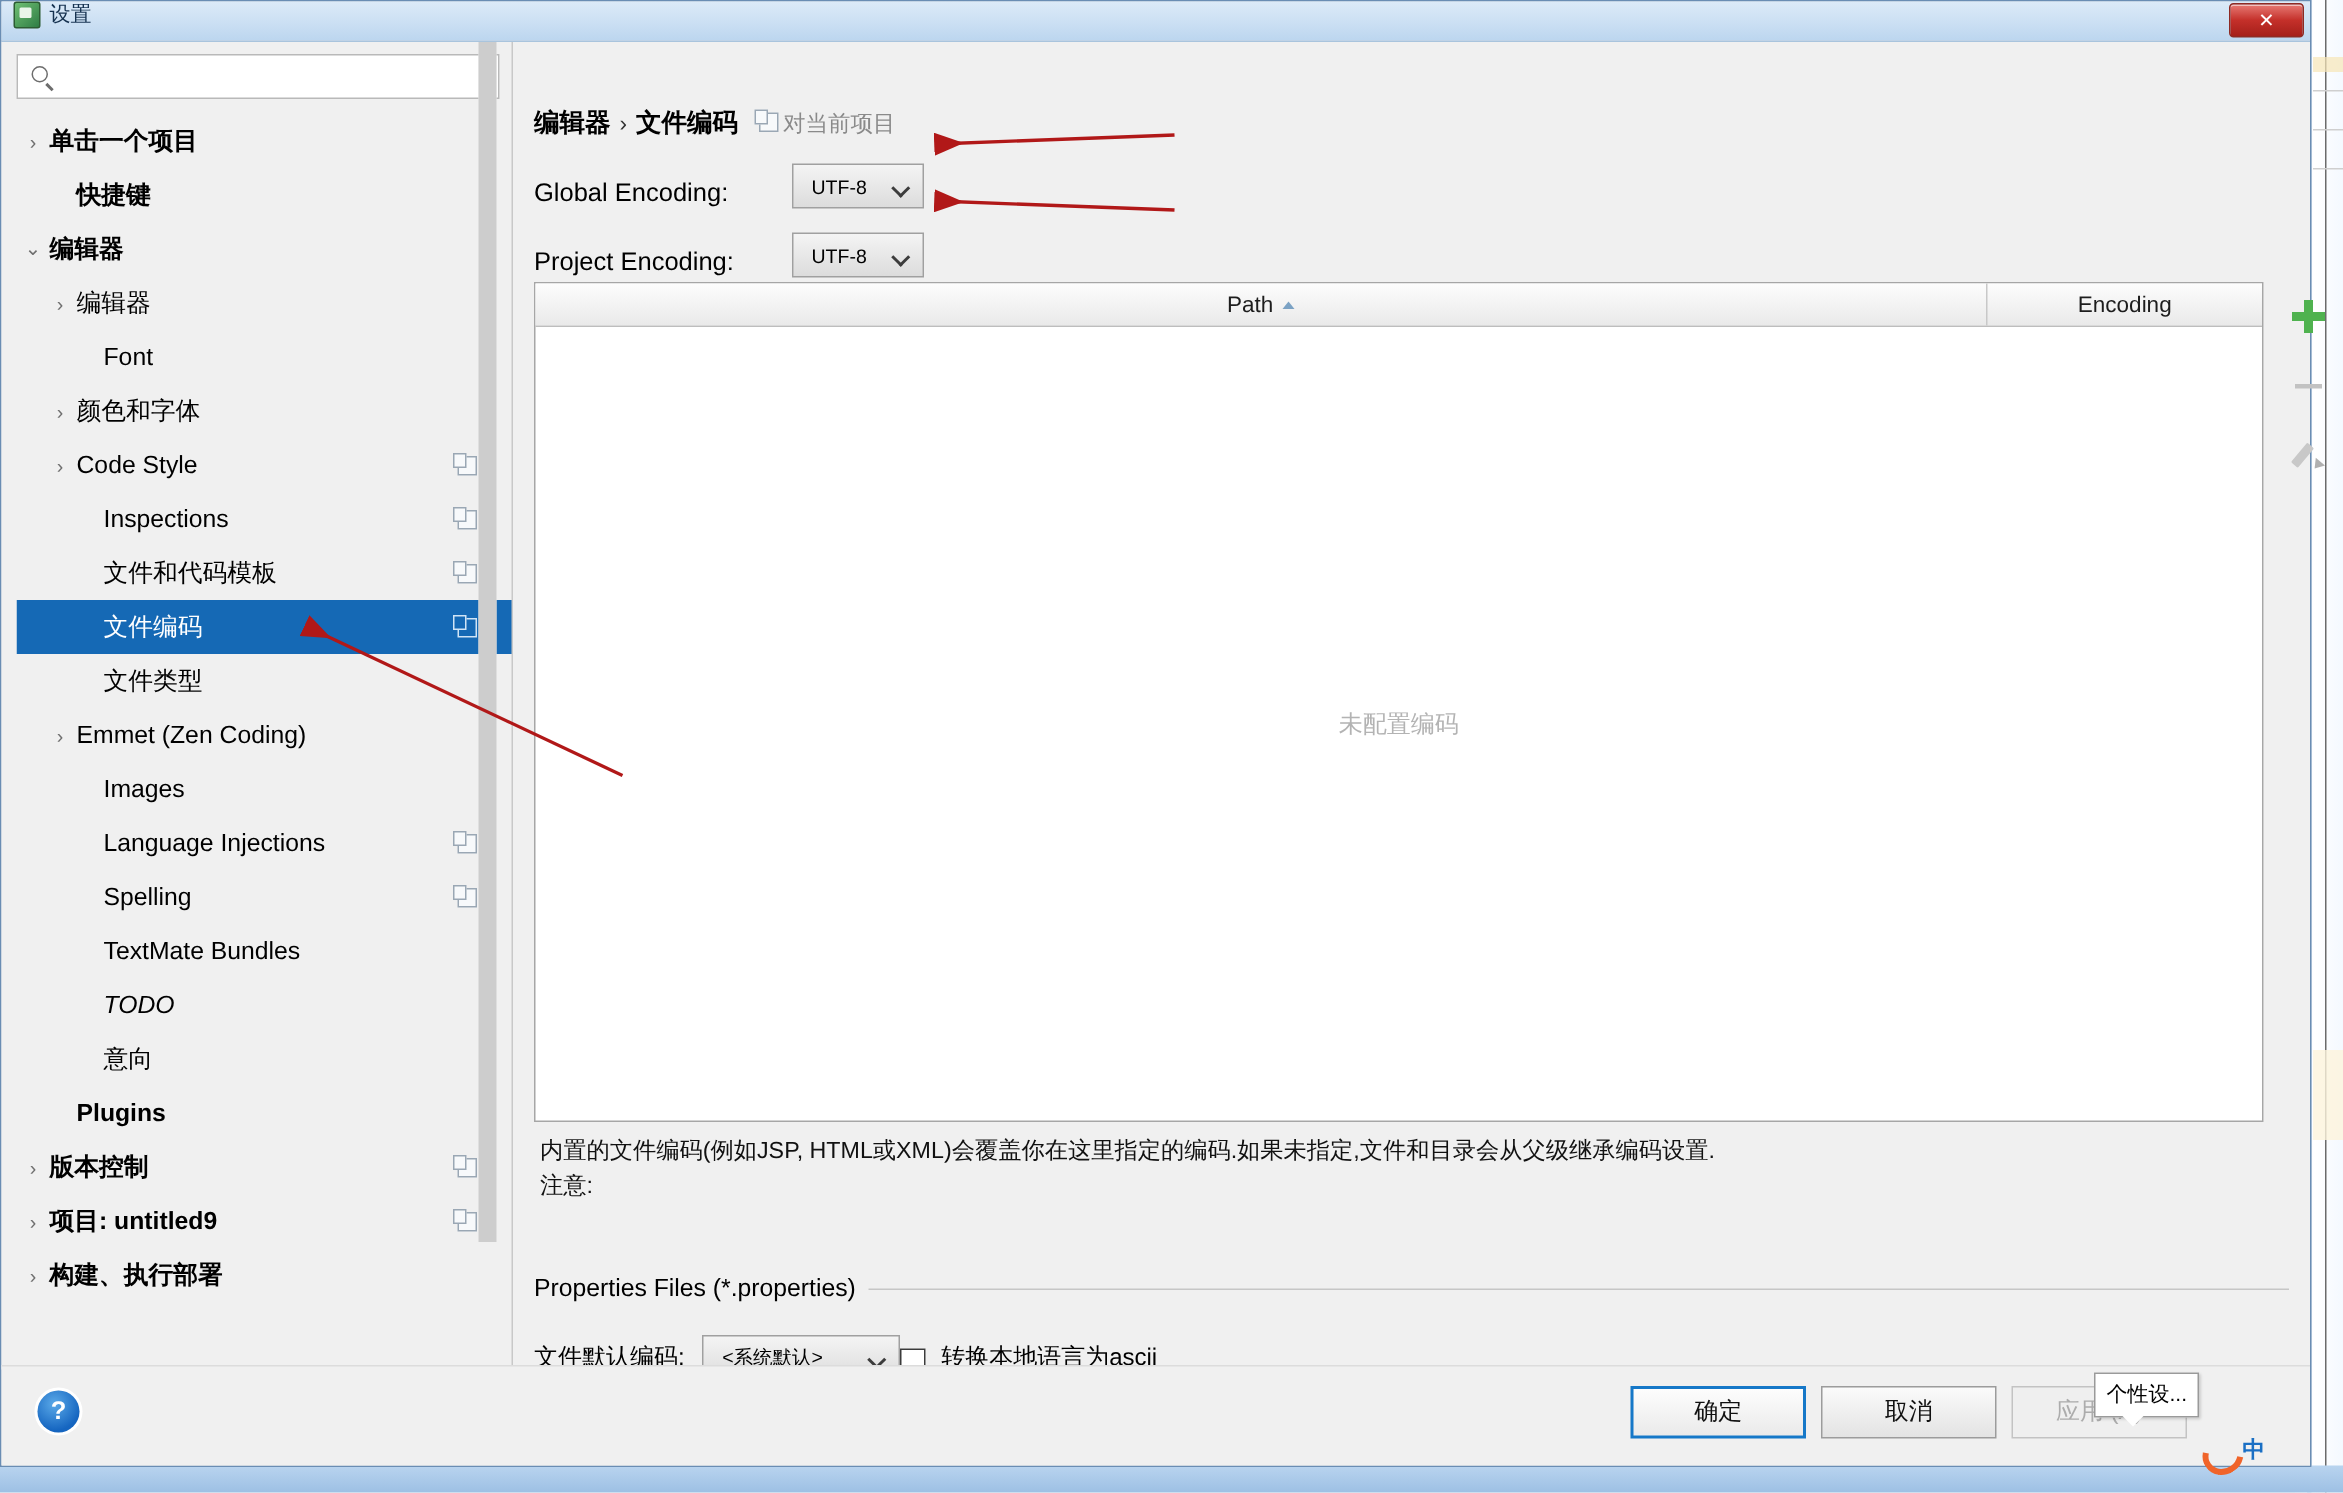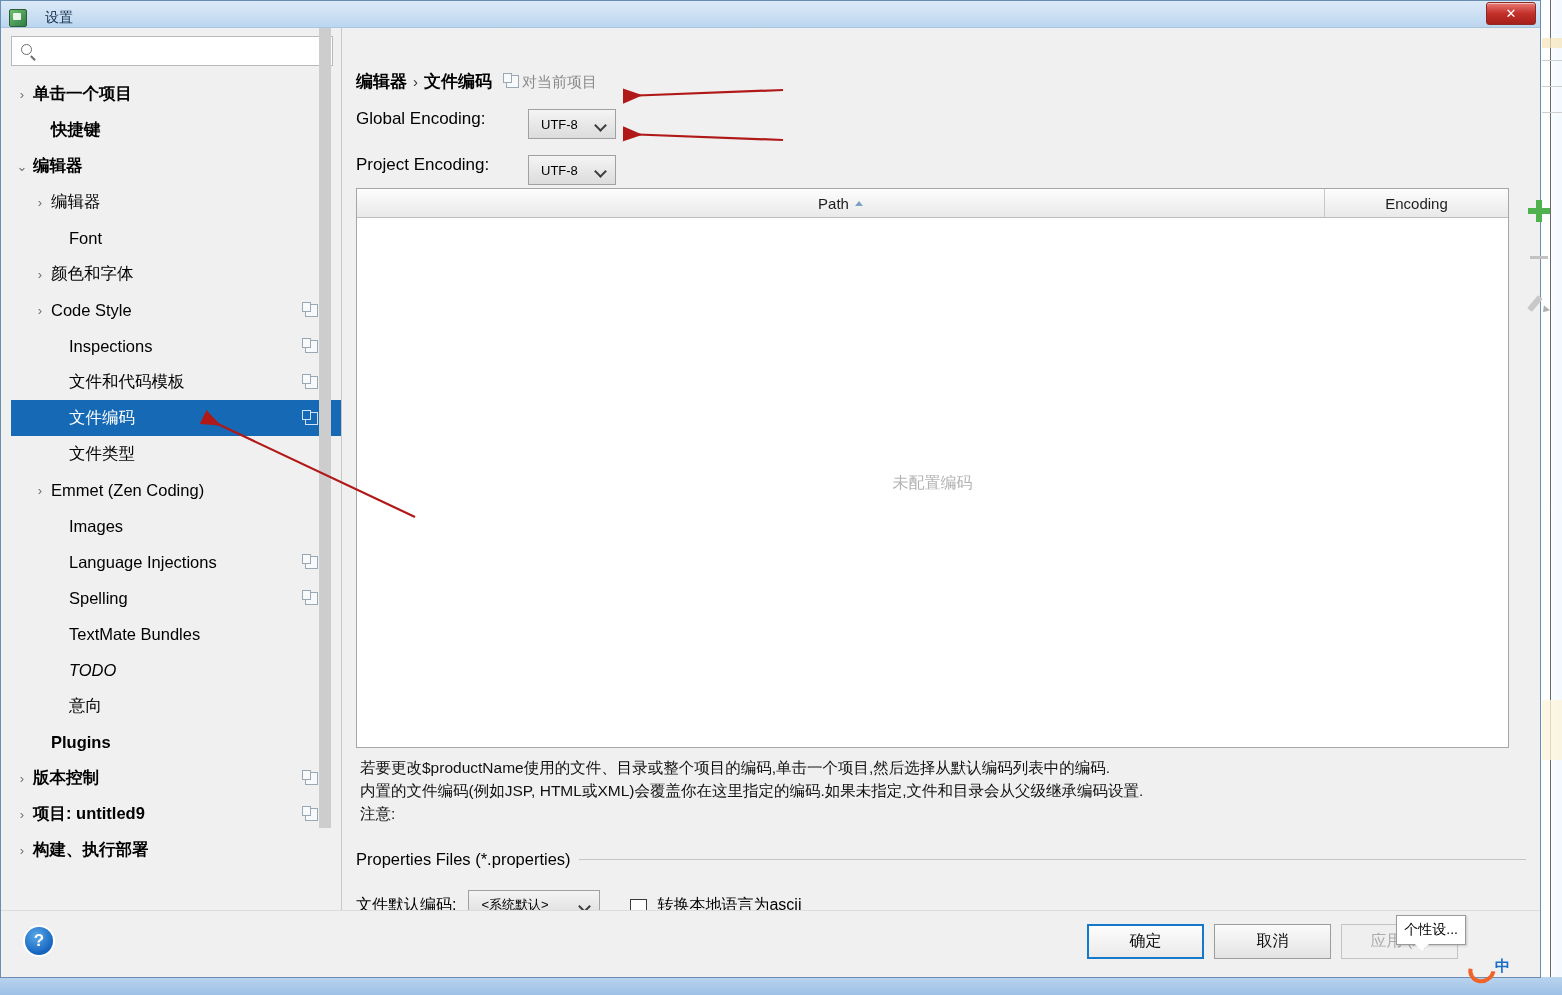--- a/index.html
+++ b/index.html
@@ -38,24 +38,23 @@
   #dialog{
     position:absolute;left:0;top:0;width:1541px;height:978px;
     background:#f0f0f0;
     border:1px solid #6a8db3;
     box-sizing:border-box;
   }
   #titlebar{
     height:26px;
     background:linear-gradient(#dceaf8,#cbdff3 55%,#bcd6ef);
     border-bottom:1px solid #a9c4dd;
-    display:flex;align-items:flex-end;
+    display:flex;align-items:flex-start;
     padding-left:8px;
     position:relative;
-    gap:12px;
   }
   #titlebar .appicon{
     width:16px;height:16px;margin-right:6px;
     background:linear-gradient(135deg,#6fbf73,#2f7d45);
     border:1px solid #2c5c33;border-radius:2px;
     position:relative;flex:none;
   }
   #titlebar .appicon::after{
     content:"";position:absolute;left:3px;top:3px;width:8px;height:7px;
     background:#eaf5ea;border-radius:1px;
@@ -149,21 +148,21 @@
     width:13px;height:13px;margin-left:14px;margin-right:3px;
     border:1px solid #9aa7b4;box-sizing:border-box;background:#f7f9fb;
     position:relative;align-self:center;
   }
   #breadcrumb .scope-ico::before{
     content:"";position:absolute;left:-4px;top:-3px;width:9px;height:10px;
     border:1px solid #9aa7b4;box-sizing:border-box;background:#f7f9fb;
   }
   #breadcrumb .scope-txt{font-size:15px;color:#8a8a8a;}
 
-  .enc-row{display:flex;align-items:flex-start;margin-top:16px;}
+  .enc-row{display:flex;align-items:flex-end;margin-top:16px;}
   .enc-lbl{font-size:17px;width:172px;}
   .combo{
     height:30px;min-width:88px;box-sizing:border-box;
     background:linear-gradient(#f4f4f4,#dcdcdc);
     border:1px solid #a0a0a0;
     display:inline-flex;align-items:center;justify-content:space-between;
     padding:0 8px 0 12px;cursor:pointer;
   }
   .combo .cval{font-size:13px;}
   .combo .chev{
@@ -231,21 +230,21 @@
   #props-title{
     position:absolute;left:14px;top:822px;
     display:flex;align-items:center;width:1170px;
   }
   #props-title .t{font-size:16.5px;white-space:nowrap;}
   #props-title .rule{flex:1;height:1px;background:#c6c6c6;margin-left:8px;}
   #props-row{
     position:absolute;left:14px;top:862px;display:flex;align-items:center;
   }
   #props-row .plbl{font-size:16px;margin-right:12px;}
-  .chkwrap{display:flex;align-items:flex-end;margin-left:30px;cursor:pointer;}
+  .chkwrap{display:flex;align-items:flex-end;cursor:pointer;}
   .chkbox{
     width:17px;height:17px;border:1.6px solid #3b3b3b;background:#fff;
     box-sizing:border-box;margin-right:10px;flex:none;
   }
   .chklbl{font-size:16px;}
 
   
   #footer{
     position:absolute;left:0;bottom:0;width:1539px;height:66px;
     background:#f0f0f0;border-top:1px solid #dcdcdc;
@@ -490,21 +489,20 @@
         </div>
         <div class="ttool">
           <span class="minus"></span>
         </div>
         <div class="ttool">
           <span class="pencil"></span>
         </div>
       </div>
 
       <div id="desc">
-        <div>若要更改$productName使用的文件、目录或整个项目的编码,单击一个项目,然后选择从默认编码列表中的编码.</div>
         <div>内置的文件编码(例如JSP, HTML或XML)会覆盖你在这里指定的编码.如果未指定,文件和目录会从父级继承编码设置.</div>
         <div>注意:</div>
       </div>
 
       <div id="props-title">
         <span class="t">Properties Files (*.properties)</span>
         <span class="rule"></span>
       </div>
 
       <div id="props-row">

